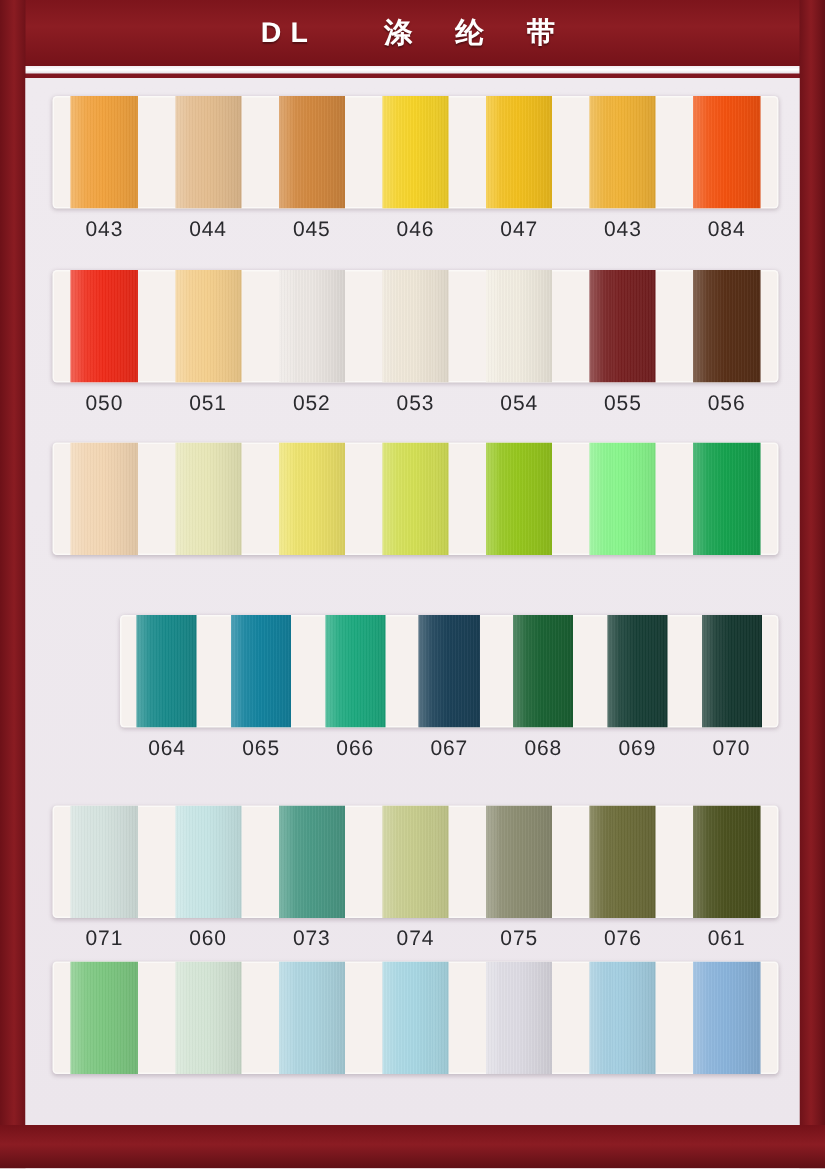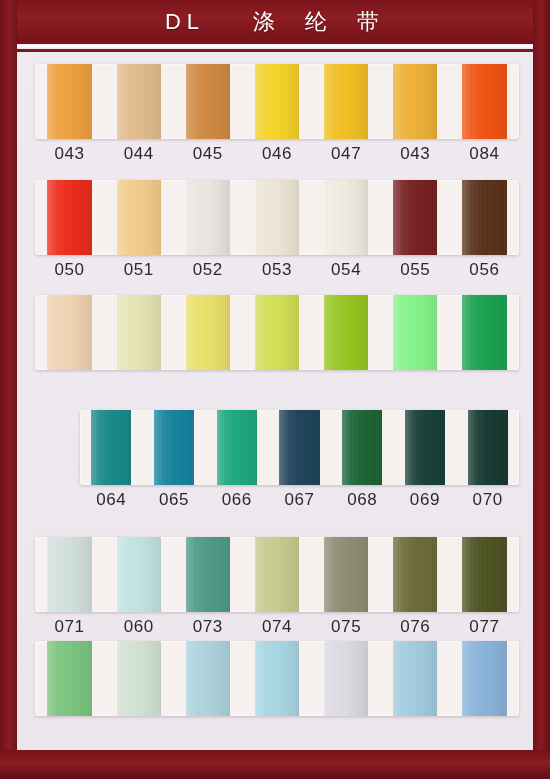--- a/index.html
+++ b/index.html
@@ -33,22 +33,22 @@
     position: absolute;
     left: 0; right: 0; top: 0;
     height: 44px;
     background: linear-gradient(180deg, #7d151c 0%, #8c1d23 40%, #751219 100%);
     display: flex;
     align-items: center;
     justify-content: center;
   }
   .header-title {
     color: #ffffff;
-    font-size: 22px;
-    font-weight: normal;
+    font-size: 19px;
+    font-weight: bold;
     letter-spacing: 6px;
     white-space: pre;
     text-shadow: 0 1px 1px rgba(0,0,0,0.35);
   }
   .header-rule {
     position: absolute;
     left: 0; right: 0;
     top: 44px;
     height: 5px;
     background: linear-gradient(180deg, #f2edf1 0%, #ffffff 50%, #e6dfe6 100%);
@@ -127,21 +127,21 @@
         rgba(0,0,0,0.03) 2px);
     opacity: 0.75;
   }
   .labels {
     display: flex;
     margin-top: 5px;
   }
   .label {
     flex: 1 1 0;
     text-align: center;
-    font-size: 17px;
+    font-size: 14px;
     color: #2a2a2e;
     letter-spacing: 0.6px;
     font-family: "Liberation Sans", sans-serif;
   }
 </style>
 </head>
 <body>
 
 <div class="card">
 
@@ -307,21 +307,21 @@
               <div class="ribbon" style="background: rgb(76, 82, 32);"></div>
             </div>
           </div>
           <div class="labels">
             <div class="label">071</div>
             <div class="label">060</div>
             <div class="label">073</div>
             <div class="label">074</div>
             <div class="label">075</div>
             <div class="label">076</div>
-            <div class="label">077</div>
+            <div class="label">061</div>
           </div>
         </div>
         <div class="row" style="top: 589px;">
           <div class="strip">
             <div class="cell">
               <div class="ribbon" style="background: rgb(123, 198, 127);"></div>
             </div>
             <div class="cell">
               <div class="ribbon" style="background: rgb(211, 228, 212);"></div>
             </div>

